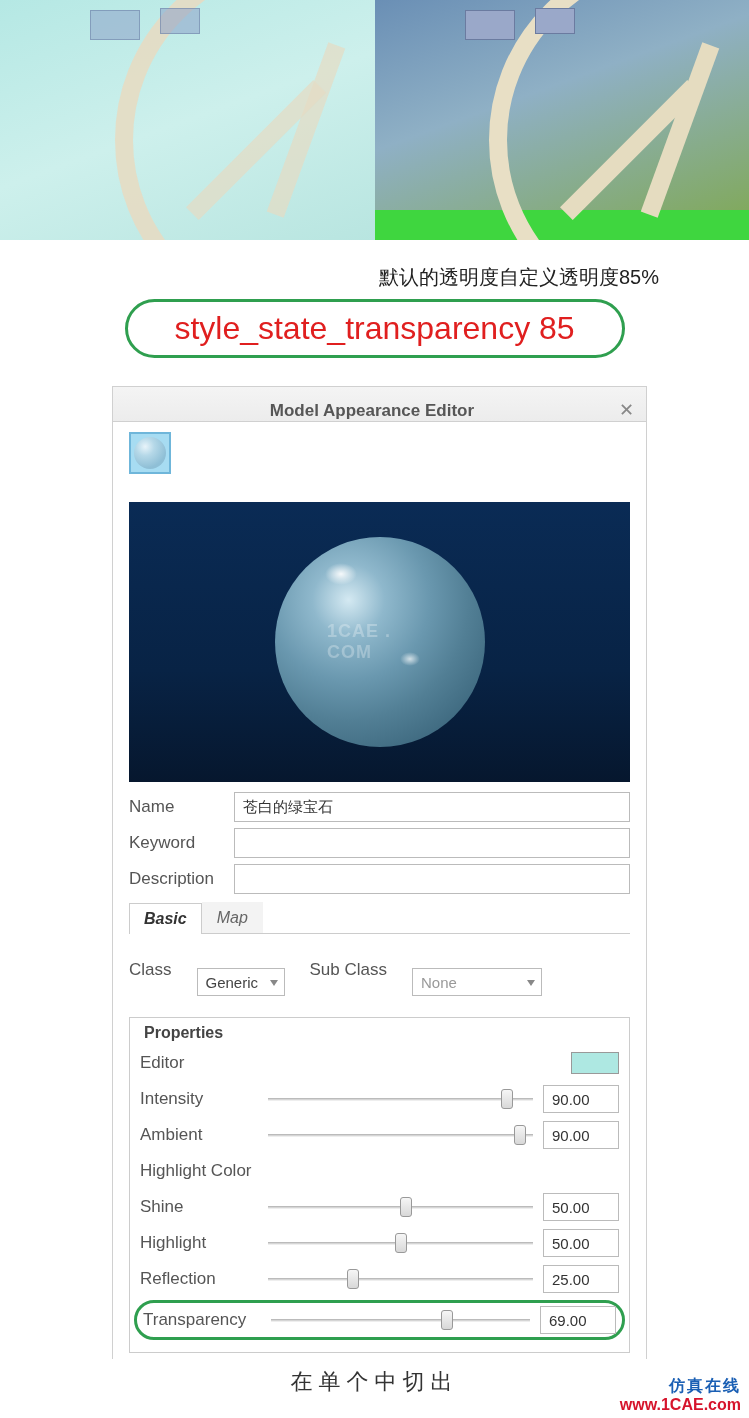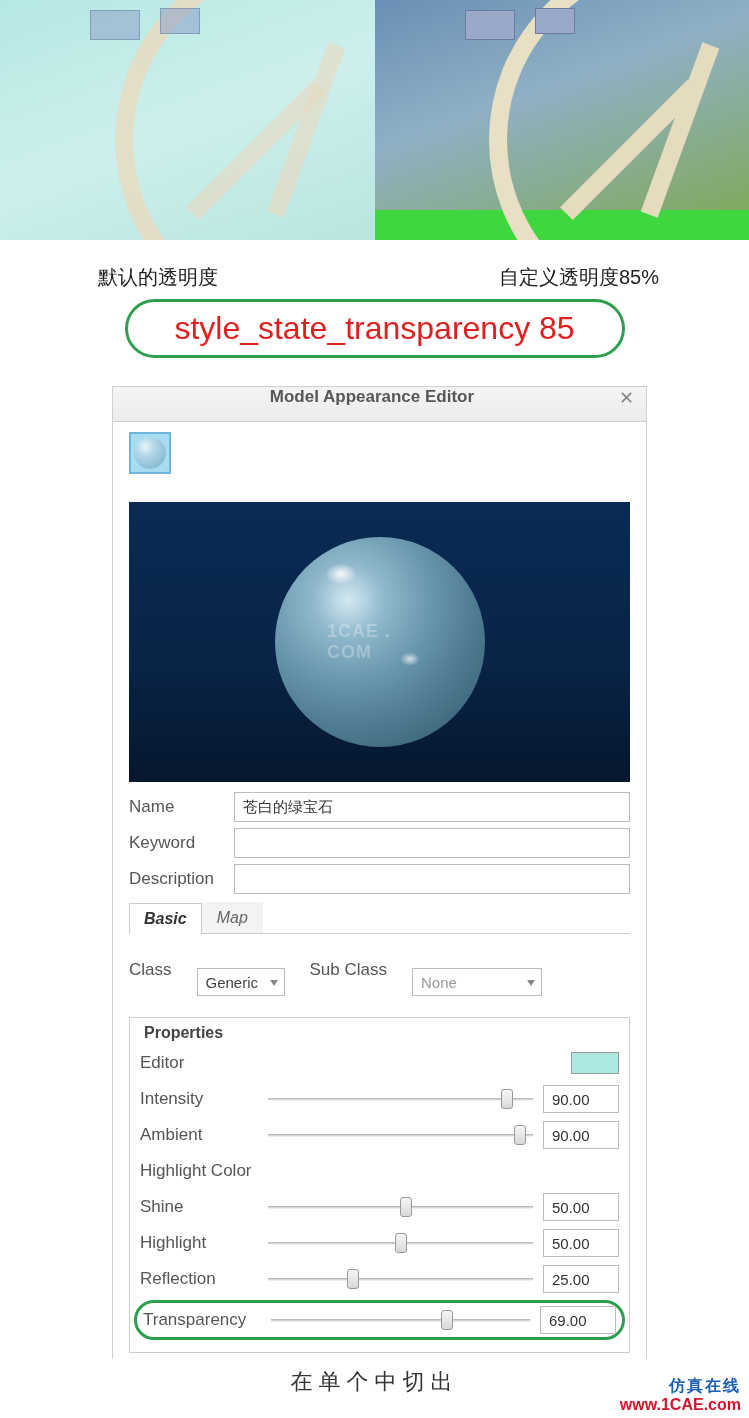--- a/index.html
+++ b/index.html
@@ -11,28 +11,28 @@
   .circ { position: absolute; border-radius: 50%; border: 18px solid rgba(230,220,195,0.9); }
   .left .circ { width: 380px; height: 380px; top: -50px; right: -120px; }
   .right .circ { width: 380px; height: 380px; top: -50px; right: -120px; border-color: #e8dfc5; }
   .spoke { position: absolute; background: rgba(230,220,195,0.7); }
   .right .spoke { background: #e5dcc0; }
   .building { position:absolute; background: rgba(140,160,200,0.55); border:1px solid rgba(100,120,160,0.5); }
   .right .building { background:#9aa8c9; border-color:#6b7ba0; }
   .green-strip { position:absolute; left:0; bottom:0; right:0; height:30px; background:#3fd63f; }
   
   .labels-row { display:flex; margin: 24px 0 8px 0; font-size: 20px; color:#222; }
-  .labels-row .l1 { margin-left: 98px; flex:1; }
+  .labels-row .l1 { margin-left: 54px; flex:1;text-align:right; }
   .labels-row .l2 { margin-right: 90px; }
   
   .code-badge { margin: 4px auto 28px auto; width: 500px; border: 3px solid #2f9f4f; border-radius: 30px; padding: 8px 20px; text-align: center; }
   .code-badge span { color: #e01f1f; font-size: 32px; font-weight: normal; }
   
   .editor { width: 535px; margin: 0 0 0 112px; }
-  .titlebar { background: linear-gradient(#f4f4f4, #ececec); border: 1px solid #d0d0d0; height: 36px; display:flex; align-items:flex-start; padding: 0 12px; }
+  .titlebar { background: linear-gradient(#f4f4f4, #ececec); border: 1px solid #d0d0d0; height: 36px; display:flex; align-items:flex-end; padding: 0 12px; }
   .titlebar .title { flex:1; text-align:center; font-weight:bold; color:#565656; font-size: 17px; }
   .close-x { color:#888; font-size:18px; cursor:pointer; }
   
   .panel-body { border-left:1px solid #d0d0d0; border-right:1px solid #d0d0d0; background:#fff; padding: 10px 16px 6px 16px; }
   
   .model-row { display:flex; align-items:center; margin-bottom:6px; }
   .tri { width:0; height:0; border-top:7px solid #555; border-left:5px solid transparent; border-right:5px solid transparent; margin-right:4px; }
   .model-row .label { flex:1; color:#555; font-size:18px; }
   .dropper { width:16px; height:16px; position:relative; }
   .dropper svg { width:16px; height:16px; }

